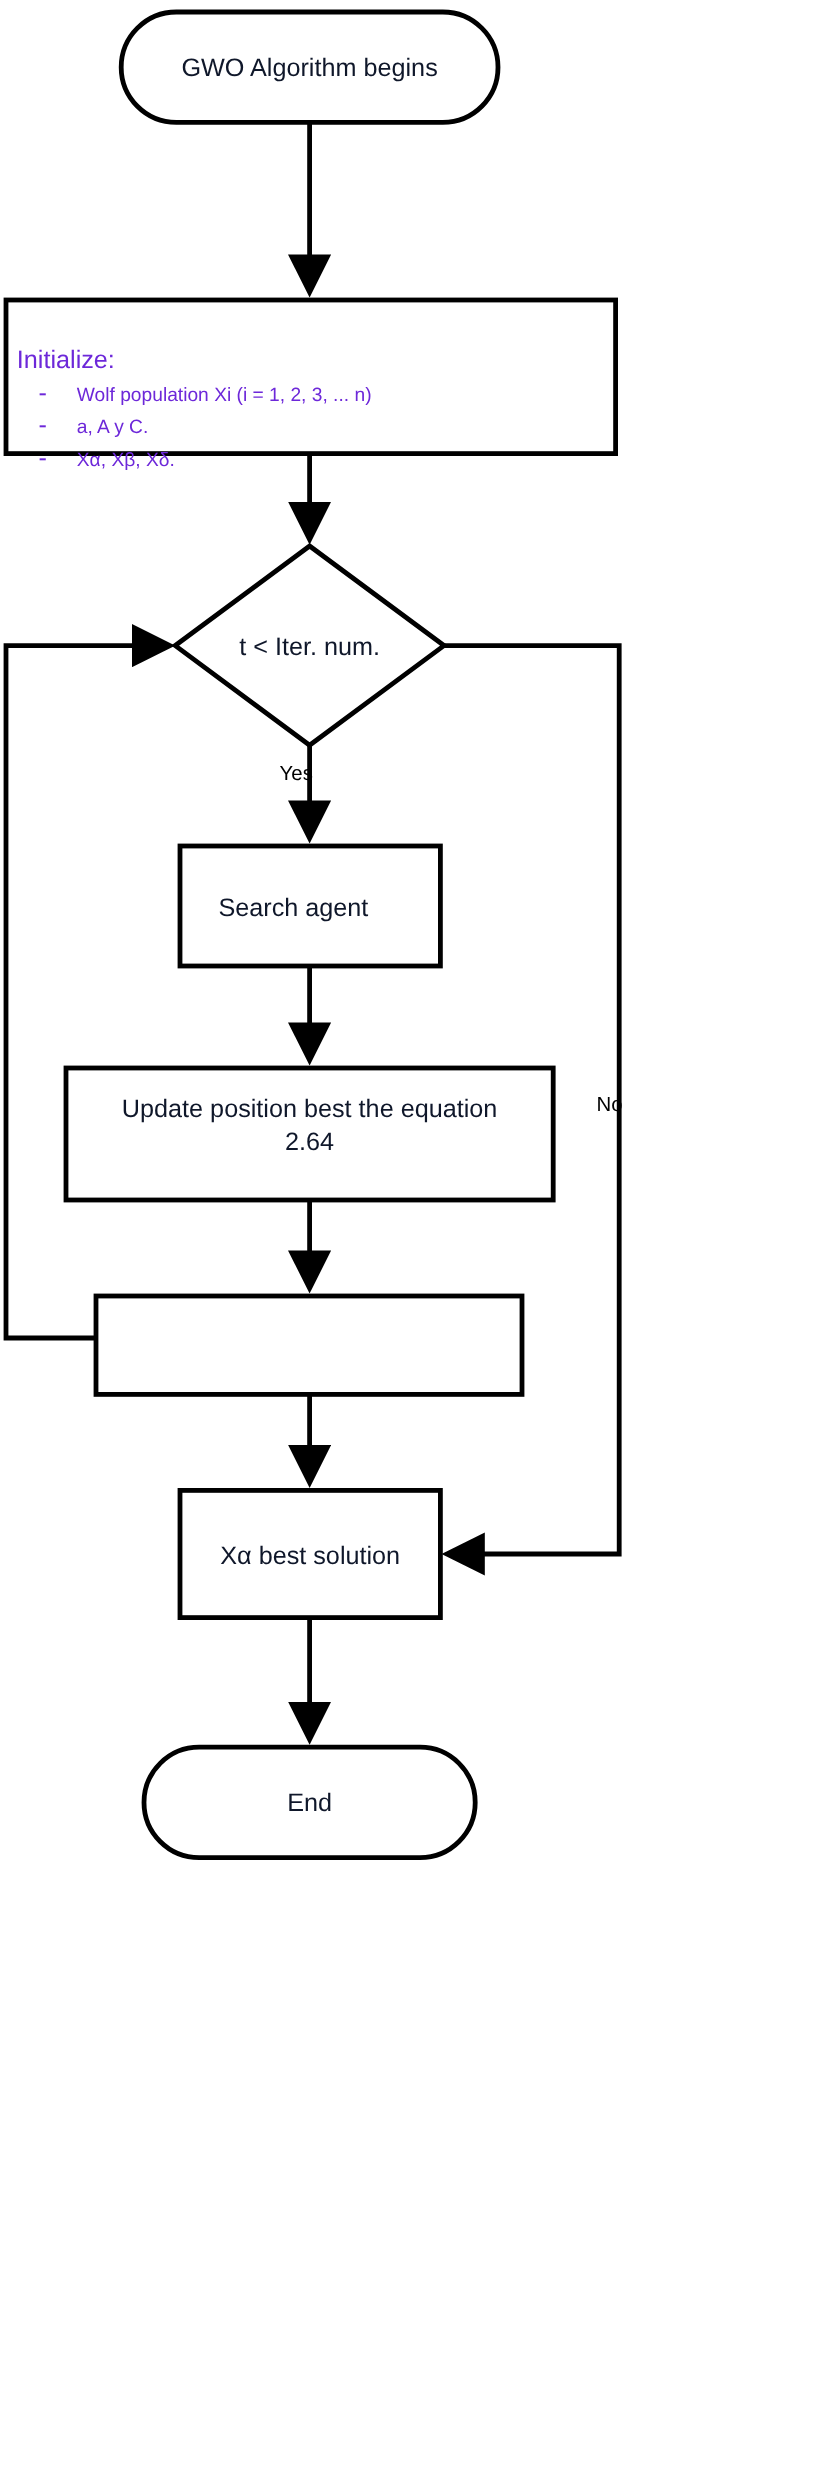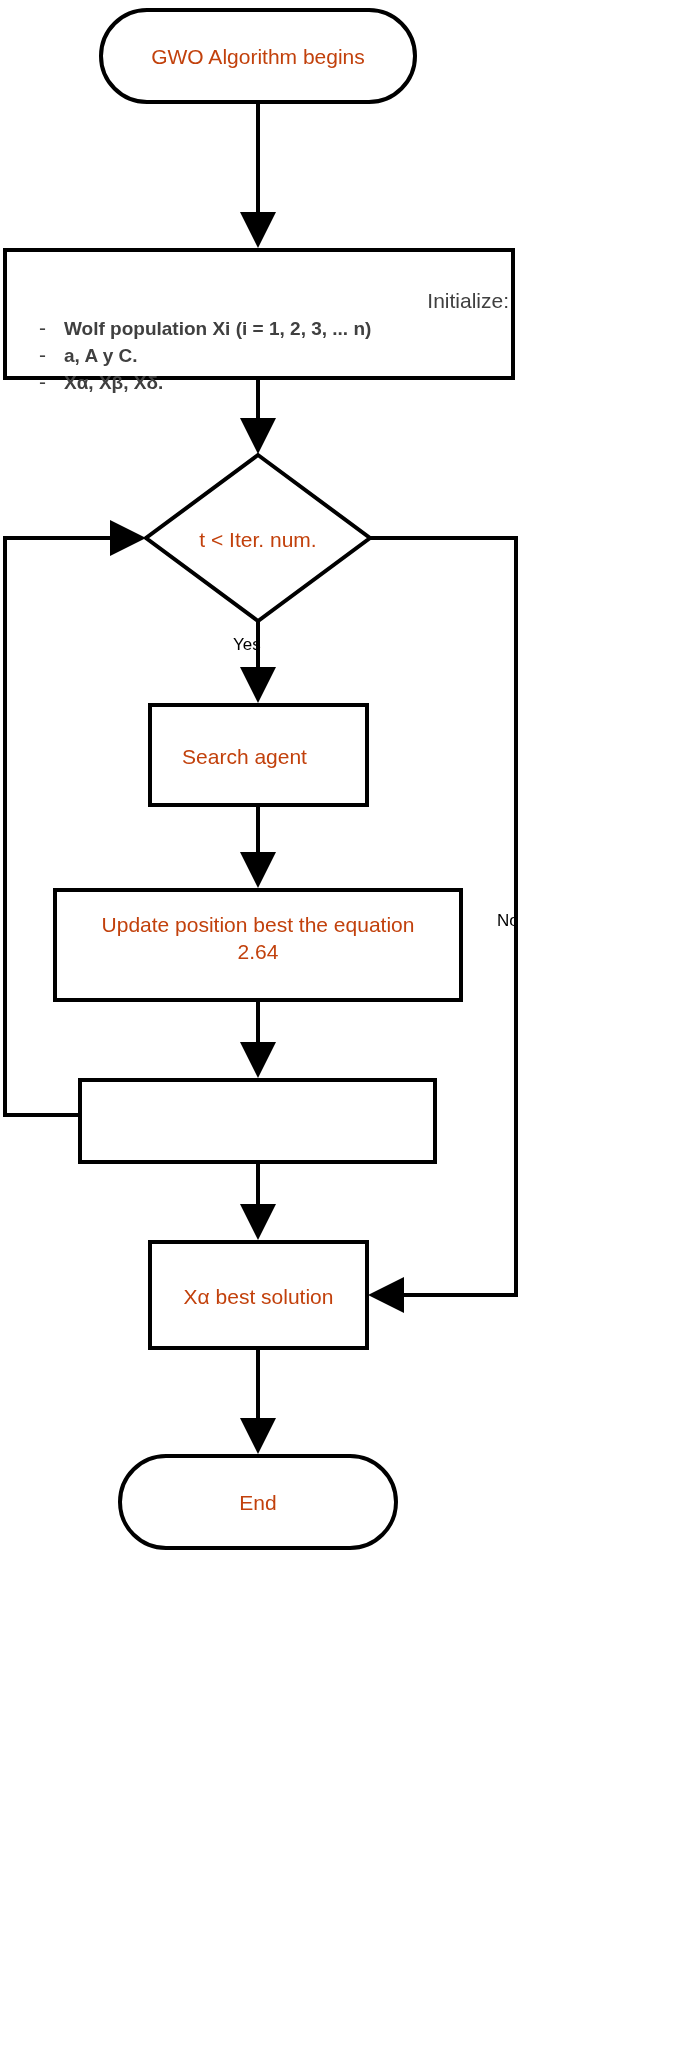--- a/index.html
+++ b/index.html
@@ -17,44 +17,44 @@
   }
   #flow-svg {
     position: absolute;
     left: 0;
     top: 0;
     width: 697px;
     height: 2067px;
   }
   .node-text {
     position: absolute;
-    color: #c2410c;
+    color: #0f172a;
     font-family: "Liberation Sans", sans-serif;
     font-size: 21px;
     line-height: 1.28;
     text-align: center;
     white-space: pre;
     pointer-events: none;
   }
   .edge-label {
     position: absolute;
     color: #000000;
     font-family: "Liberation Sans", sans-serif;
     font-size: 17px;
     white-space: pre;
   }
   .init-block {
     position: absolute;
     left: 14px;
     top: 290px;
     width: 495px;
-    color: #404040;
+    color: #6d28d9;
     font-size: 21px;
     line-height: 1.0;
-    text-align: right;
+    text-align: left;
   }
   .init-title {
     display: block;
     margin-bottom: 6px;
     font-size: 21px;
   }
   .init-list {
     display: block;
   }
   .init-row {
@@ -64,22 +64,21 @@
   }
   .init-dash {
     display: inline-block;
     width: 14px;
     margin-left: 18px;
     margin-right: 18px;
     font-size: 21px;
   }
   .init-item {
     display: inline-block;
-    font-size: 19px;
-    font-weight: bold;
+    font-size: 16px;
   }
 </style>
 </head>
 <body>
 
 <div id="canvas">
 
   <svg id="flow-svg" viewBox="0 0 697 2067" xmlns="http://www.w3.org/2000/svg">
     <defs>
       <marker id="arrow" viewBox="0 0 12 12" refX="10" refY="6" markerWidth="9" markerHeight="9" orient="auto-start-reverse">

